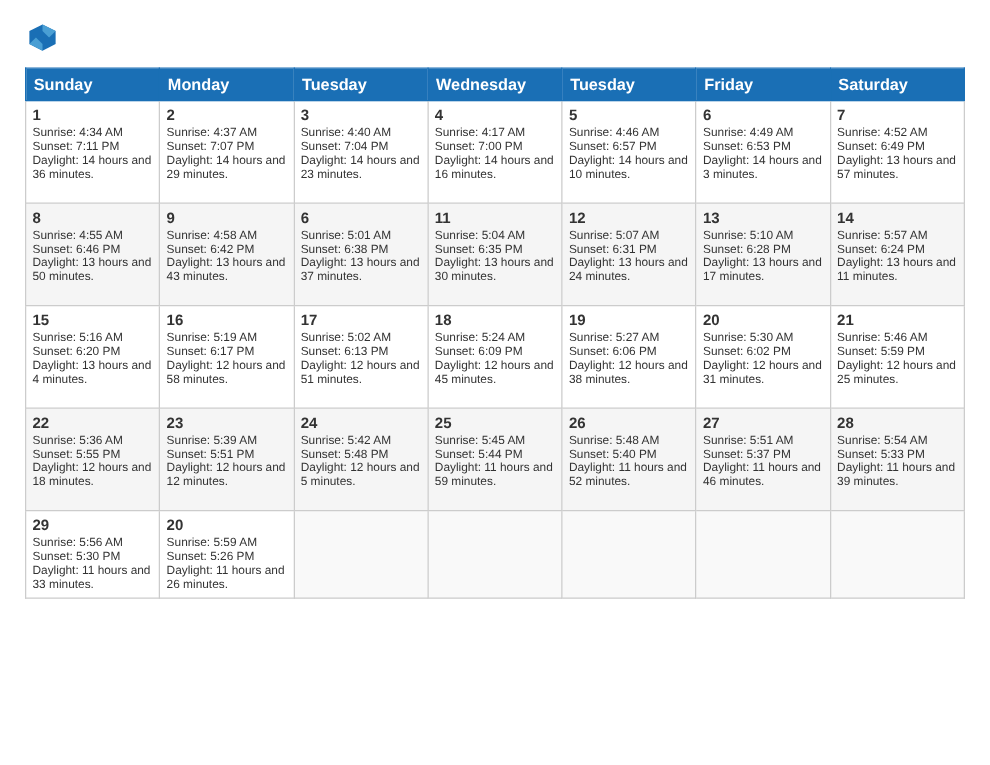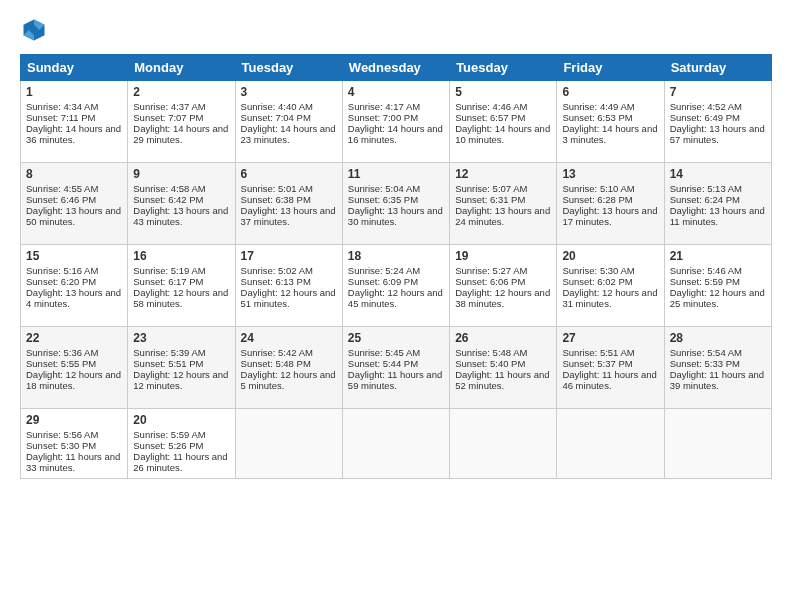--- a/index.html
+++ b/index.html
@@ -204,21 +204,21 @@
           <span>Daylight: 13 hours and 24 minutes.</span>
         </td>
           <td>
           <span class="day-num">13</span>
           <span>Sunrise: 5:10 AM</span><br>
           <span>Sunset: 6:28 PM</span><br>
           <span>Daylight: 13 hours and 17 minutes.</span>
         </td>
           <td>
           <span class="day-num">14</span>
-          <span>Sunrise: 5:13 AM</span><br>
+          <span>Sunrise: 5:57 AM</span><br>
           <span>Sunset: 6:24 PM</span><br>
           <span>Daylight: 13 hours and 11 minutes.</span>
         </td>
         </tr>
         <tr>
           <td>
           <span class="day-num">15</span>
           <span>Sunrise: 5:16 AM</span><br>
           <span>Sunset: 6:20 PM</span><br>
           <span>Daylight: 13 hours and 4 minutes.</span>

